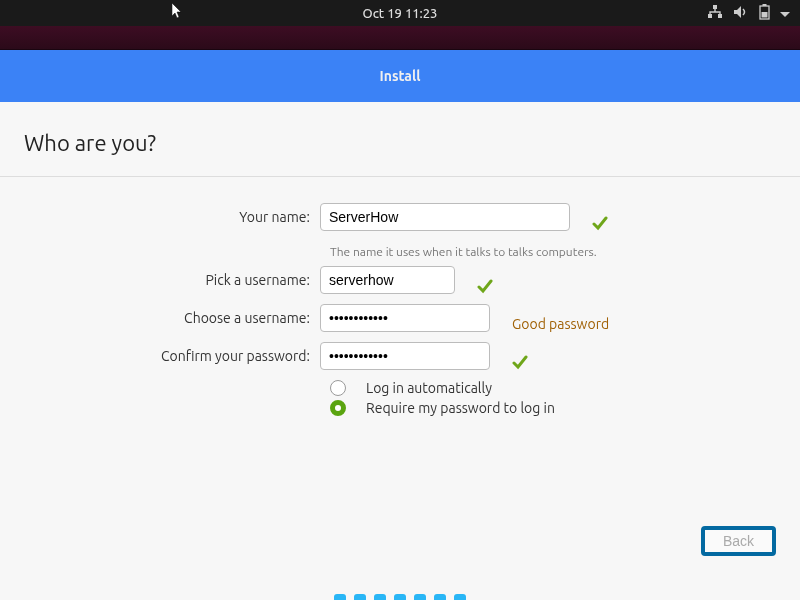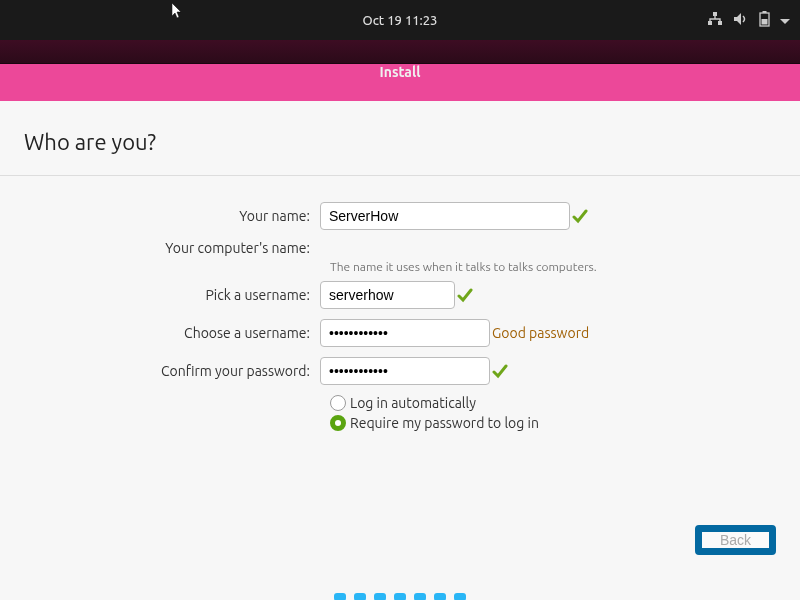--- a/index.html
+++ b/index.html
@@ -6,21 +6,21 @@
   body {
     font-family: Ubuntu, "Segoe UI", Arial, sans-serif;
     font-size: 14px;
     background: #f5f5f5;
     width: 800px;
     height: 600px;
     overflow: hidden;
     color: #333;
   }
   .topbar {
-    height: 40px;
+    height: 26px;
     background: #1a1a1a;
     color: #ddd;
     display: flex;
     align-items: center;
     justify-content: center;
     position: relative;
     font-size: 13px;
   }
   .topbar .clock { font-weight: 500; }
   .tray {
@@ -38,24 +38,25 @@
     color: #fff;
     font-size: 14px;
     pointer-events: none;
   }
   .gradient {
     height: 24px;
     background: linear-gradient(to bottom, #3d0d23, #2b0a19);
     border-bottom: 1px solid #1a0510;
   }
   .winheader {
-    height: 37px;
-    background: #ec4899;
+    height: 52px;
+    background: #3b82f6;
     color: #f0f0f0;
     display: flex;
+    align-items: center;
     justify-content: center;
     font-weight: 600;
     font-size: 14px;
   }
   .content {
     background: #f7f7f7;
     height: calc(600px - 26px - 24px - 34px);
     position: relative;
     padding: 28px 24px 0 24px;
   }
@@ -80,21 +81,21 @@
     align-items: center;
     margin-bottom: 10px;
   }
   .row .lbl {
     width: 296px;
     text-align: right;
     padding-right: 10px;
     color: #333;
     font-size: 14px;
   }
-  .row .field { display: flex; align-items: center; gap: 2px; }
+  .row .field { display: flex; align-items: flex-end; gap: 22px; }
   input[type="text"], input[type="password"] {
     height: 28px;
     border: 1px solid #bcbcbc;
     border-radius: 4px;
     padding: 0 8px;
     font-size: 14px;
     background: #fff;
   }
   .w-lg { width: 250px; }
   .w-md { width: 135px; }
@@ -117,21 +118,21 @@
   }
   .pw-feedback {
     color: #a16207;
     font-weight: 400;
     font-size: 14px;
   }
   .radios { margin-left: 306px; }
   .radio-row {
     display: flex;
     align-items: center;
-    gap: 4px;
+    gap: 20px;
     margin-bottom: 4px;
     font-size: 14px;
   }
   .radio {
     width: 16px; height: 16px;
     border-radius: 50%;
     border: 1px solid #9a9a9a;
     background: #fff;
     display: inline-flex;
     align-items: center;
@@ -144,21 +145,21 @@
   .btnbar {
     position: absolute;
     right: 24px;
     bottom: 62px;
     display: flex;
     gap: 8px;
   }
   .btn {
     height: 30px;
     padding: 0 18px;
-    border: 7px solid #0369a1;
+    border: 4px solid #0369a1;
     border-radius: 4px;
     background: #fafafa;
     font-size: 14px;
     color: #333;
     cursor: pointer;
   }
   .btn:disabled { color: #aaa; }
   .dots {
     position: absolute;
     bottom: 16px;
@@ -231,21 +232,20 @@
         <input type="text" class="w-lg" value="ServerHow" style="">
         <span class="check">
           <svg width="16" height="16" viewBox="0 0 16 16">
               <path d="M2 9 L6 13 L14 3" stroke="#6fa61a" stroke-width="3" fill="none" stroke-linecap="round"></path>
             </svg>
         </span>
       </div>
     </div>
 
     <div class="row">
-      <div class="lbl">Your computer's name:</div>
     </div>
     <div class="hint">The name it uses when it talks to talks computers.</div>
 
     <div class="row">
       <div class="lbl">Pick a username:</div>
       <div class="field">
         <input type="text" class="w-md" value="serverhow" style="">
         <span class="check">
           <svg width="16" height="16" viewBox="0 0 16 16">
               <path d="M2 9 L6 13 L14 3" stroke="#6fa61a" stroke-width="3" fill="none" stroke-linecap="round"></path>

